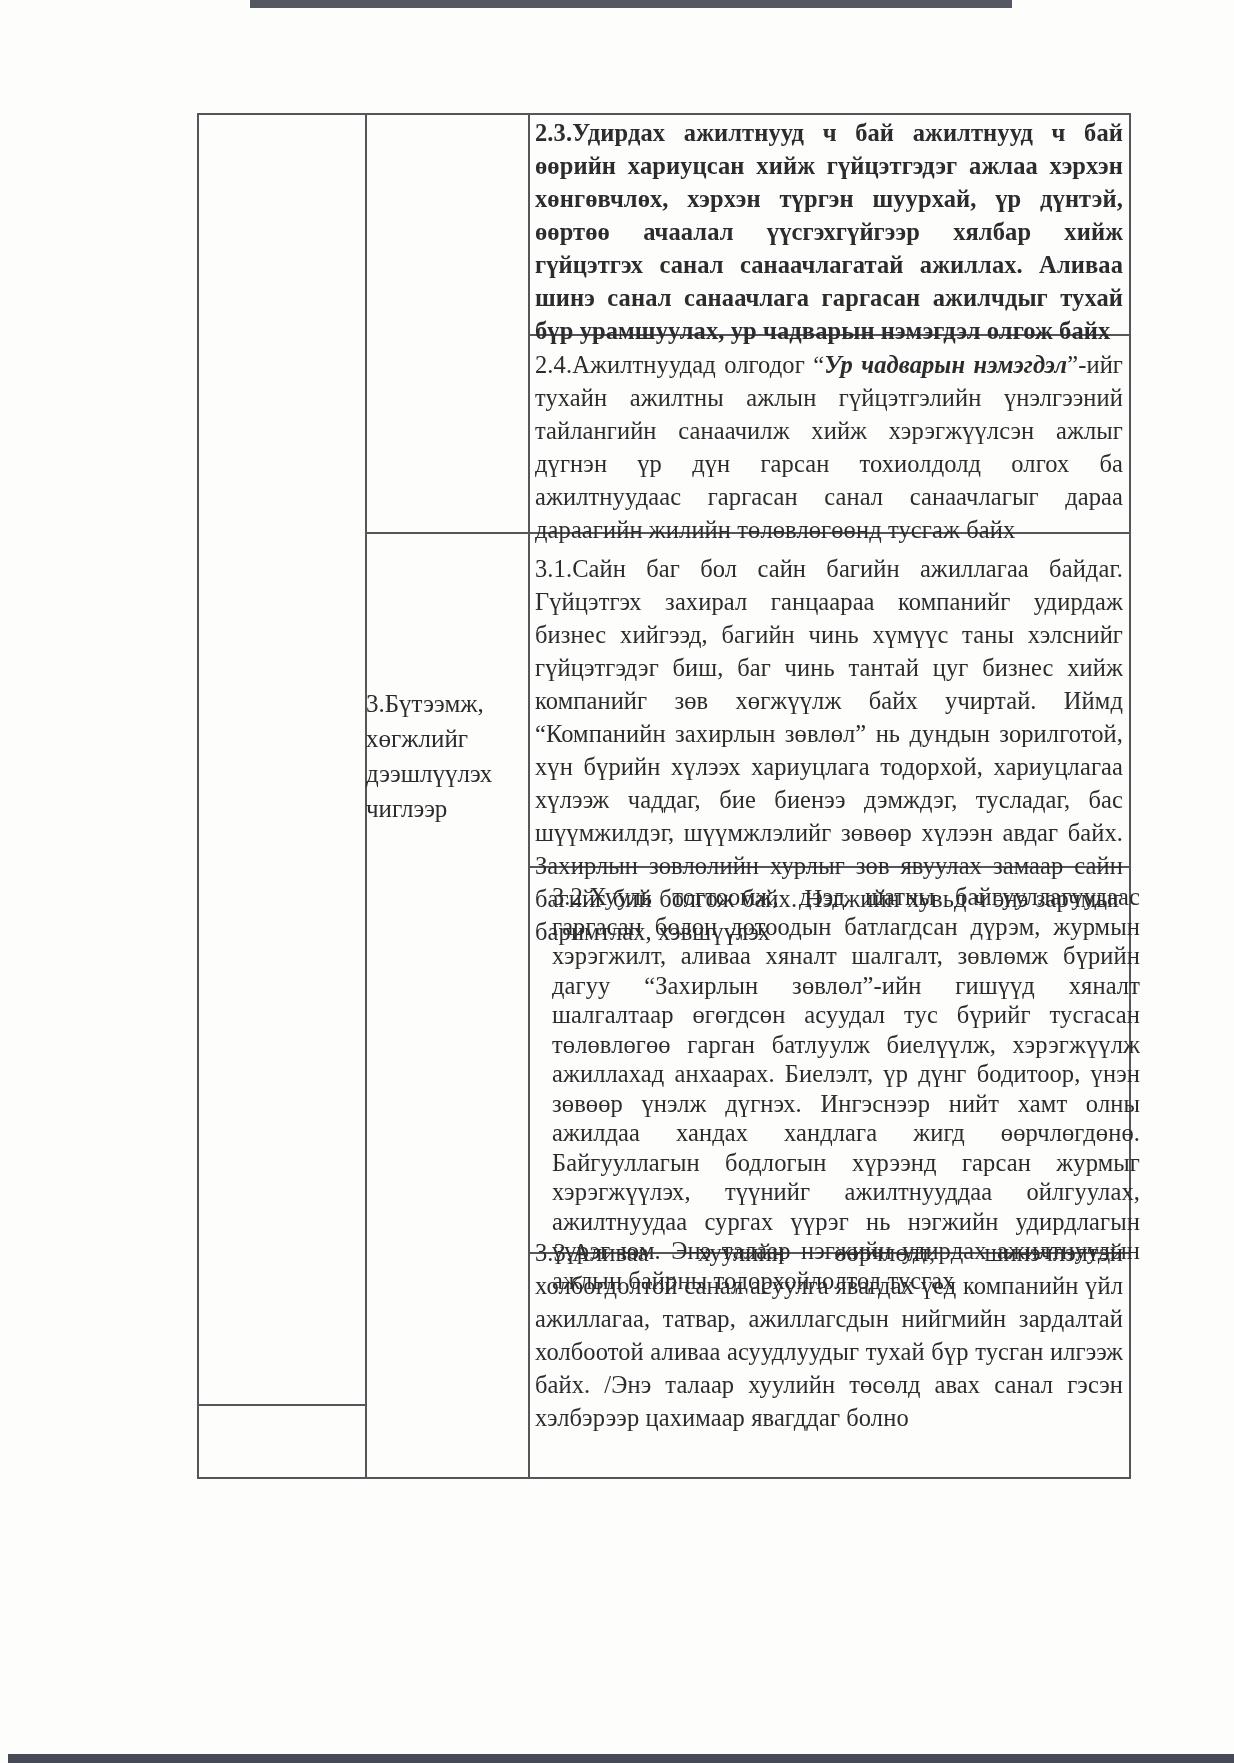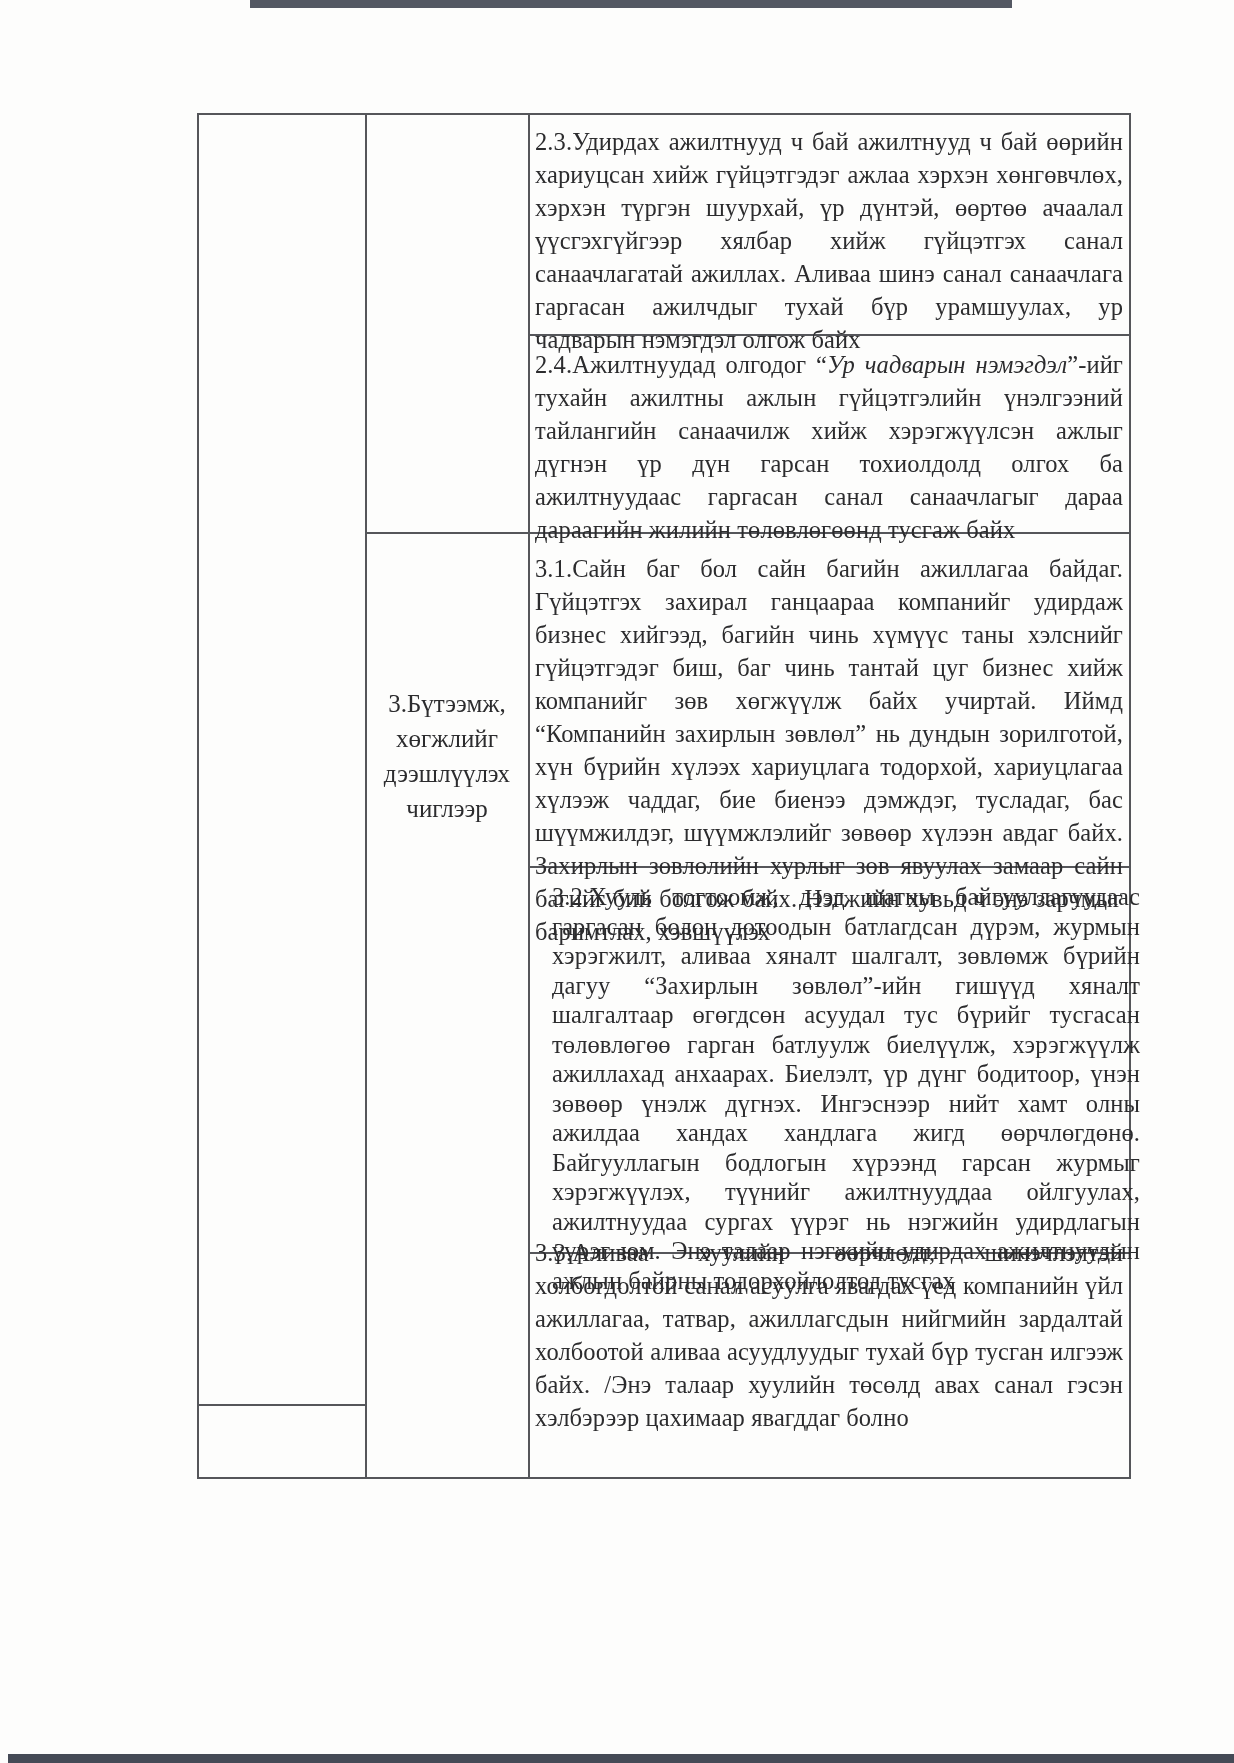--- a/index.html
+++ b/index.html
@@ -29,30 +29,29 @@
     left: 535px;
     width: 588px;
     margin: 0;
     text-align: justify;
     font-size: 24.5px;
     line-height: 33px;
     letter-spacing: 0.1px;
   }
   .para.tight { line-height: 29.5px; margin-left: 17px; }
   .para .em {
-    font-weight: normal;
+    font-weight: bold;
     font-style: italic;
   }
   .cat-label {
     position: absolute;
     left: 366px;
     top: 686px;
     width: 162px;
     margin: 0;
-    text-align: center;
     font-size: 25px;
     line-height: 35px;
   }
 </style>
 </head>
 <body>
 
 <div class="page">
 
   <div class="scan-bar top"></div>
@@ -65,21 +64,21 @@
   <div class="line hline" style="left:197px; top:113px; width:934px;"></div>
   <div class="line hline" style="left:528px; top:334px; width:603px;"></div>
   <div class="line hline" style="left:365px; top:532px; width:766px;"></div>
   <div class="line hline" style="left:528px; top:866px; width:603px;"></div>
   <div class="line hline" style="left:528px; top:1252px; width:603px;"></div>
   <div class="line hline" style="left:197px; top:1404px; width:170px;"></div>
   <div class="line hline" style="left:197px; top:1477px; width:934px;"></div>
 
   <p class="cat-label">3.Бүтээмж, хөгжлийг дээшлүүлэх чиглээр</p>
 
-  <p class="para" style="top:125px;">2.3.Удирдах ажилтнууд ч бай ажилтнууд ч бай өөрийн хариуцсан хийж гүйцэтгэдэг ажлаа хэрхэн хөнгөвчлөх, хэрхэн түргэн шуурхай, үр дүнтэй, өөртөө ачаалал үүсгэхгүйгээр хялбар хийж гүйцэтгэх санал санаачлагатай ажиллах. Аливаа шинэ санал санаачлага гаргасан ажилчдыг тухай бүр урамшуулах, ур чадварын нэмэгдэл олгож байх</p>
+  <p class="para" style="top:116px;font-weight:bold;">2.3.Удирдах ажилтнууд ч бай ажилтнууд ч бай өөрийн хариуцсан хийж гүйцэтгэдэг ажлаа хэрхэн хөнгөвчлөх, хэрхэн түргэн шуурхай, үр дүнтэй, өөртөө ачаалал үүсгэхгүйгээр хялбар хийж гүйцэтгэх санал санаачлагатай ажиллах. Аливаа шинэ санал санаачлага гаргасан ажилчдыг тухай бүр урамшуулах, ур чадварын нэмэгдэл олгож байх</p>
 
   <p class="para" style="top:348px;"><span>2.4.Ажилтнуудад олгодог “</span><span class="em">Ур чадварын нэмэгдэл</span><span>”-ийг тухайн ажилтны ажлын гүйцэтгэлийн үнэлгээний тайлангийн санаачилж хийж хэрэгжүүлсэн ажлыг дүгнэн үр дүн гарсан тохиолдолд олгох ба ажилтнуудаас гаргасан санал санаачлагыг дараа дараагийн жилийн төлөвлөгөөнд тусгаж байх</span></p>
 
   <p class="para" style="top:552px;">3.1.Сайн баг бол сайн багийн ажиллагаа байдаг. Гүйцэтгэх захирал ганцаараа компанийг удирдаж бизнес хийгээд, багийн чинь хүмүүс таны хэлснийг гүйцэтгэдэг биш, баг чинь тантай цуг бизнес хийж компанийг зөв хөгжүүлж байх учиртай. Иймд “Компанийн захирлын зөвлөл”  нь дундын зорилготой, хүн бүрийн хүлээх хариуцлага тодорхой, хариуцлагаа хүлээж чаддаг,  бие биенээ дэмждэг, тусладаг, бас шүүмжилдэг, шүүмжлэлийг зөвөөр хүлээн авдаг  байх. Захирлын зөвлөлийн хурлыг зөв явуулах замаар сайн багийг бий болгож байх. Нэгжийн хувьд ч энэ зарчмыг баримтлах, хэвшүүлэх</p>
 
   <p class="para tight" style="top:882px;">3.2.Хууль тогтоомж, дээд шатны байгууллагуудаас гаргасан болон дотоодын батлагдсан дүрэм, журмын хэрэгжилт, аливаа хяналт шалгалт, зөвлөмж бүрийн дагуу “Захирлын зөвлөл”-ийн гишүүд хяналт шалгалтаар өгөгдсөн асуудал тус бүрийг тусгасан төлөвлөгөө гарган батлуулж биелүүлж, хэрэгжүүлж ажиллахад анхаарах. Биелэлт, үр дүнг бодитоор, үнэн зөвөөр үнэлж дүгнэх. Ингэснээр нийт хамт олны ажилдаа хандах хандлага жигд өөрчлөгдөнө. Байгууллагын бодлогын хүрээнд гарсан журмыг хэрэгжүүлэх, түүнийг ажилтнууддаа ойлгуулах, ажилтнуудаа сургах үүрэг нь нэгжийн удирдлагын үүрэг юм. Энэ талаар нэгжийн удирдах ажилтнуудын ажлын байрны тодорхойлолтод тусгах</p>
 
   <p class="para" style="top:1236px;">3.3.Аливаа хуулийн өөрчлөлт, шинэчлэлтэй холбогдолтой санал асуулга явагдах үед компанийн үйл ажиллагаа, татвар, ажиллагсдын нийгмийн зардалтай холбоотой аливаа асуудлуудыг тухай бүр тусган илгээж байх. /Энэ талаар хуулийн төсөлд авах санал гэсэн хэлбэрээр цахимаар явагддаг болно</p>
 
   <div class="scan-bar bottom"></div>

